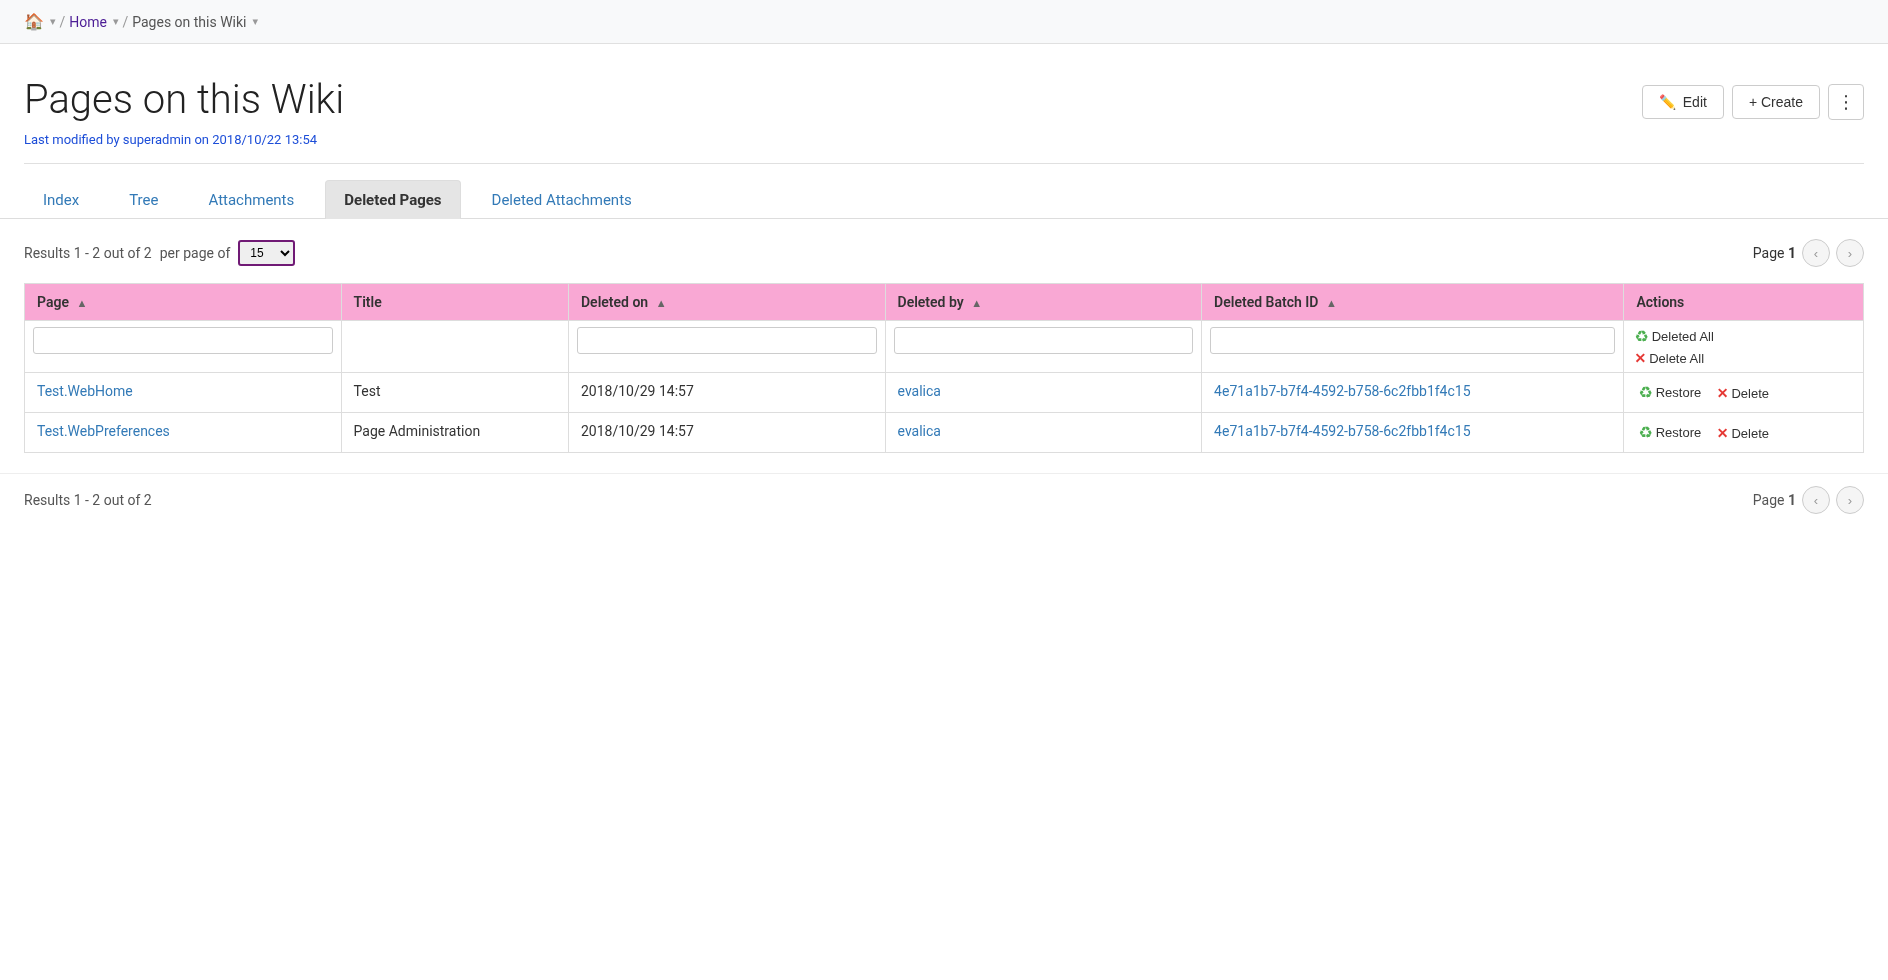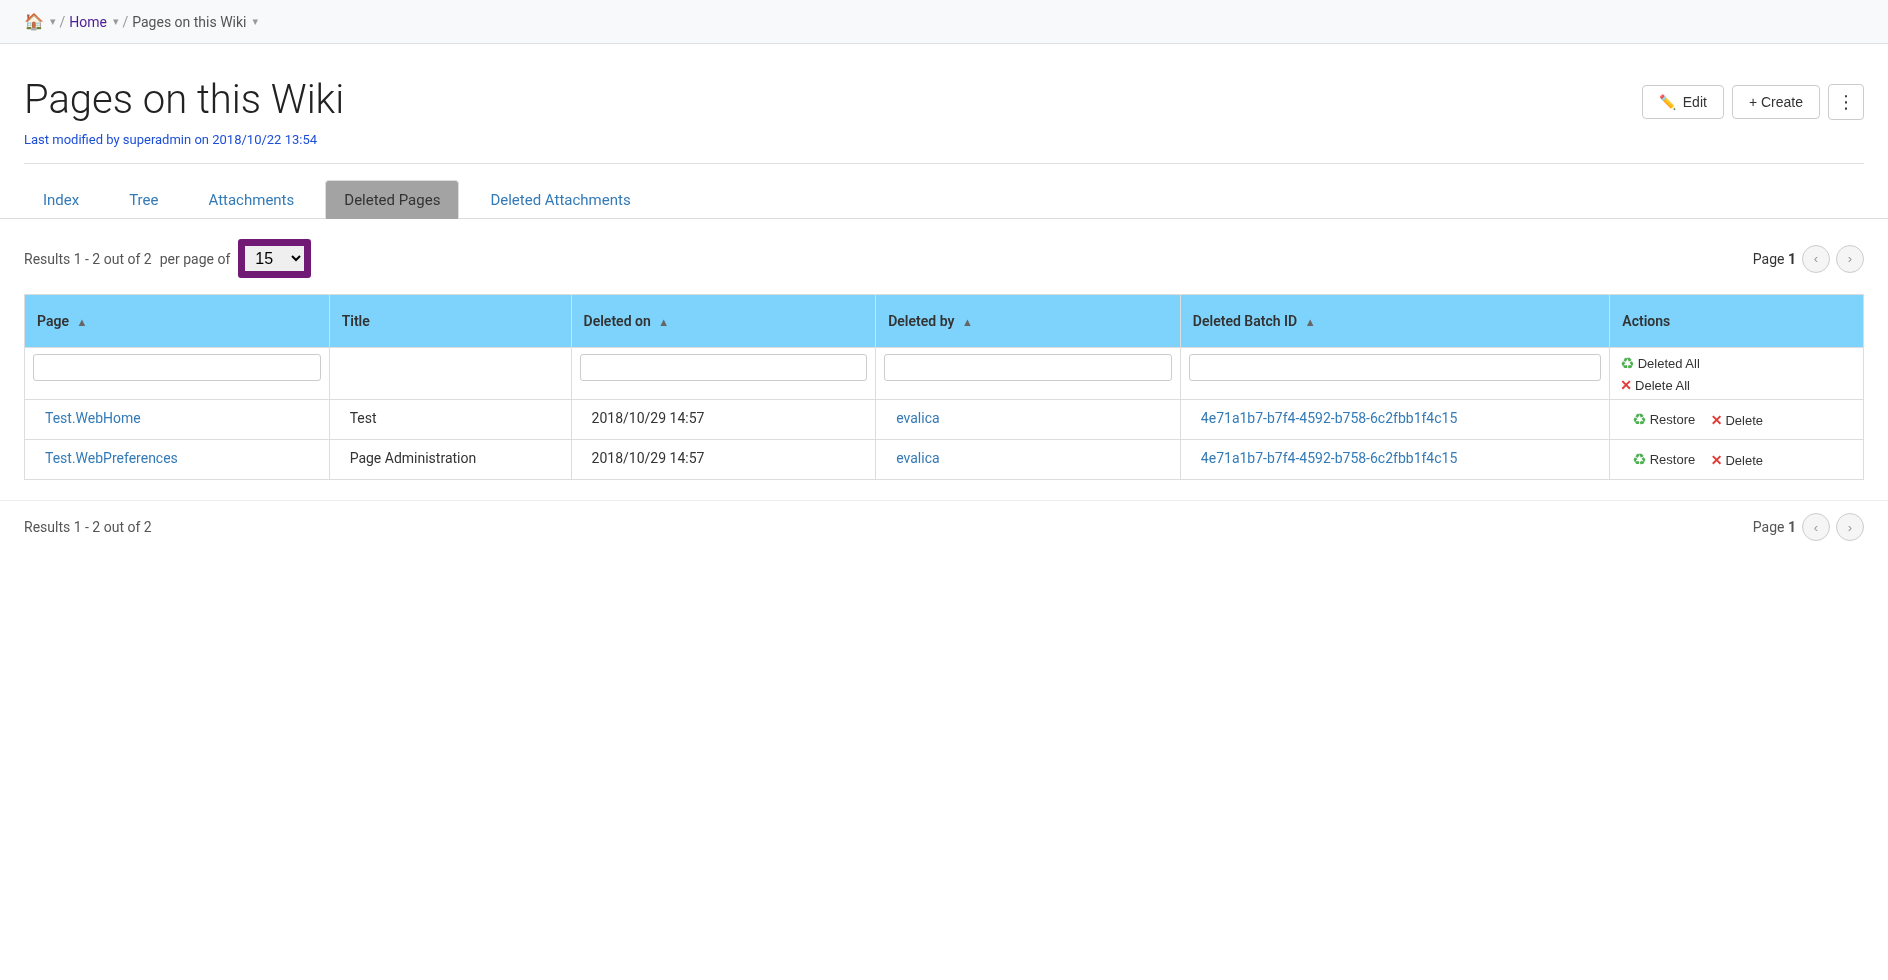--- a/index.html
+++ b/index.html
@@ -88,24 +88,25 @@
       font-size: 15px;
       color: #337ab7;
       border: 1px solid transparent;
       border-bottom: none;
       text-decoration: none;
       background: none;
       margin-bottom: -1px;
     }
     .tab.active {
       color: #333;
-      background: #a3a3a3;
+      background: #e5e5e5;
       border-color: #ddd;
       border-bottom-color: #fff;
       border-radius: 4px 4px 0 0;
+      font-weight: bold;
     }
 
     
     .content {
       padding: 20px 24px;
     }
 
     
     .results-bar {
       display: flex;
@@ -114,24 +115,24 @@
       margin-bottom: 16px;
     }
     .results-left {
       display: flex;
       align-items: center;
       gap: 8px;
       font-size: 14px;
       color: #555;
     }
     .per-page-select {
-      border: 7px solid #701a75;
+      border: 2px solid #701a75;
       border-radius: 3px;
       padding: 3px 6px;
-      font-size: 16px;
+      font-size: 12px;
       cursor: pointer;
     }
     .results-right {
       display: flex;
       align-items: center;
       gap: 6px;
       font-size: 14px;
     }
     .page-nav-btn {
       width: 28px;
@@ -147,35 +148,35 @@
       font-size: 13px;
     }
 
     
     .data-table {
       width: 100%;
       border-collapse: collapse;
       font-size: 14px;
     }
     .data-table th {
-      background: #7dd3fc;
-      padding: 18px 12px;
+      background: #f9a8d4;
+      padding: 10px 12px;
       text-align: left;
       font-weight: 600;
       border: 1px solid #ddd;
       white-space: nowrap;
       margin-left: 44px;
     }
     .data-table th .sort-icon {
       margin-left: 4px;
       color: #666;
       font-size: 11px;
     }
     .data-table td {
-      padding: 10px 20px;
+      padding: 10px 12px;
       border: 1px solid #ddd;
       vertical-align: top;
     }
     .data-table tr.filter-row td {
       padding: 6px 8px;
       background: #fff;
     }
     .data-table tr.filter-row input {
       width: 100%;
       padding: 5px 8px;

